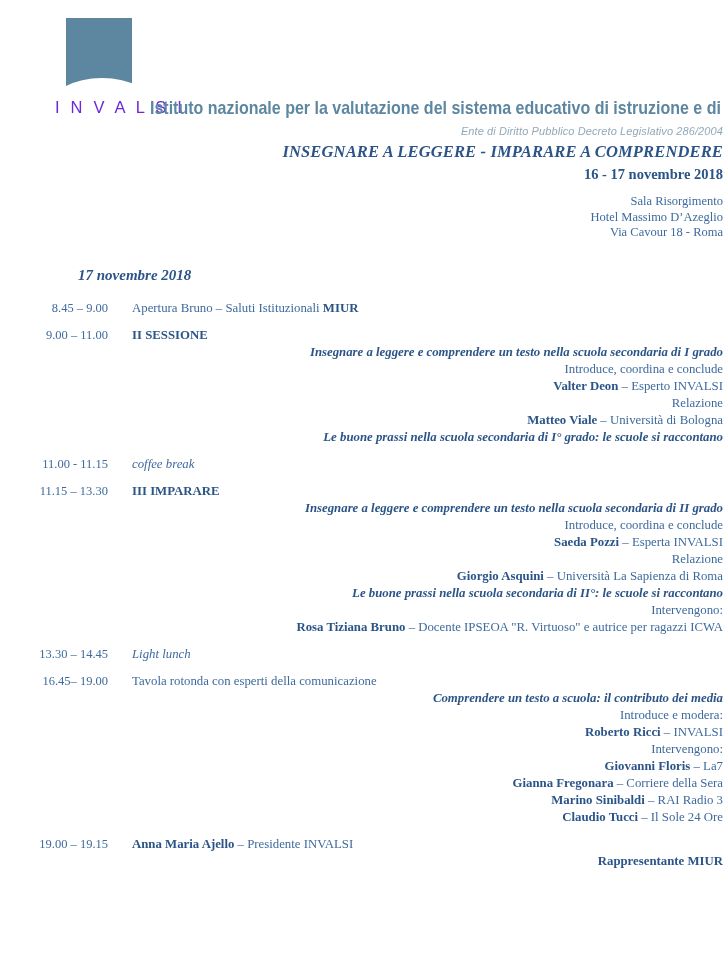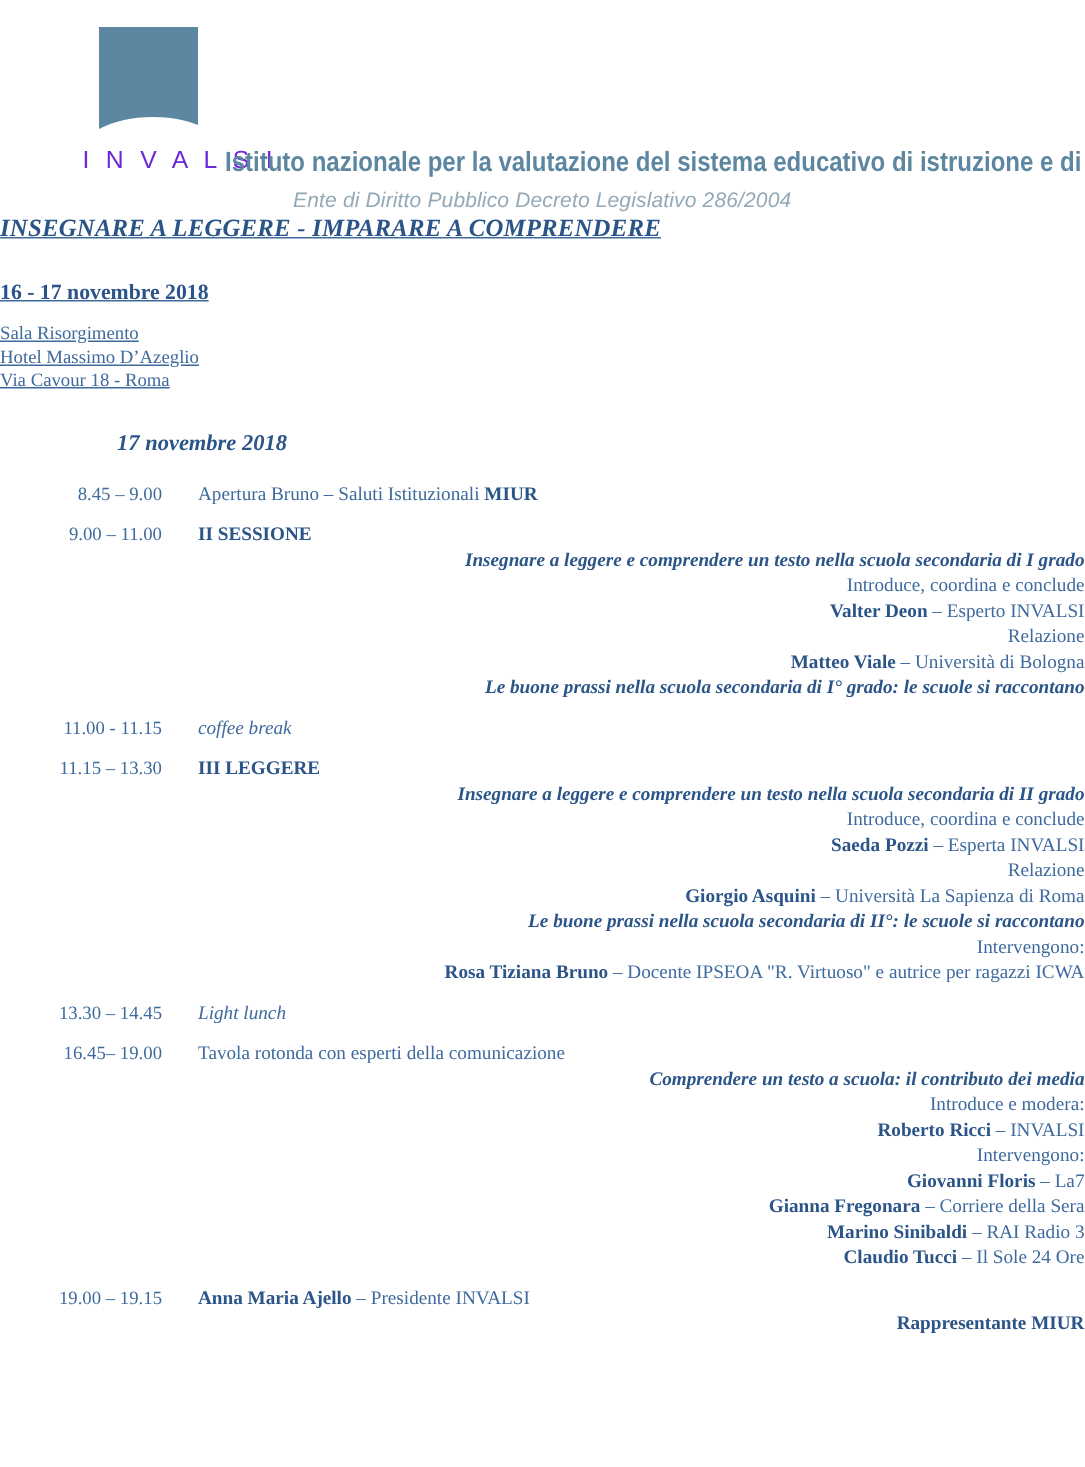--- a/index.html
+++ b/index.html
@@ -66,44 +66,43 @@
     color: #5d87a1;
     white-space: nowrap;
     transform: scaleX(0.865);
     transform-origin: left top;
   }
   .logo-subnote {
     position: absolute;
     left: 0;
     right: 0;
     top: 111px;
-    text-align: center;
+    text-align: right;
     font-family: "Liberation Sans", sans-serif;
     font-style: italic;
-    font-size: 14px;
+    font-size: 11px;
     color: #93a9b8;
     letter-spacing: .1px;
   }
 
   
   .title-block {
     margin-top: 28px;
-    text-align: left;
-    text-decoration: underline;
+    text-align: right;
   }
   .event-title {
     font-family: "Liberation Serif", serif;
     font-weight: bold;
     font-style: italic;
     font-size: 16.5px;
     color: #2b5488;
     letter-spacing: .15px;
   }
   .event-date {
-    margin-top: 25px;
+    margin-top: 4px;
     font-family: "Liberation Serif", serif;
     font-weight: bold;
     font-size: 14.5px;
     color: #2b5488;
   }
   .venue {
     margin-top: 11px;
     font-size: 12.5px;
     line-height: 15.5px;
     color: #3e6a9e;
@@ -201,21 +200,21 @@
       </div>
       <div class="slot">
         <div class="slot-time">11.00 - 11.15</div>
         <div class="slot-body">
           <div class="line"><span class="it">coffee break</span></div>
         </div>
       </div>
       <div class="slot">
         <div class="slot-time">11.15 – 13.30</div>
         <div class="slot-body">
-          <div class="line"><span class="b">III LEGGERE</span></div>
+          <div class="line"><span class="b">III IMPARARE</span></div>
           <div class="line"><span class="bi">Insegnare a leggere e comprendere un testo nella scuola secondaria di II grado</span></div>
           <div class="line gap"><span class="light">Introduce, coordina e conclude</span></div>
           <div class="line"><span class="b">Saeda Pozzi</span><span class="light"> – Esperta INVALSI</span></div>
           <div class="line gap"><span class="light">Relazione</span></div>
           <div class="line"><span class="b">Giorgio Asquini</span><span class="light"> – Università La Sapienza di Roma</span></div>
           <div class="line gap"><span class="bi">Le buone prassi nella scuola secondaria di II°: le scuole si raccontano</span></div>
           <div class="line"><span class="light">Intervengono:</span></div>
           <div class="line"><span class="b">Rosa Tiziana Bruno</span><span class="light"> – Docente IPSEOA "R. Virtuoso" e autrice per ragazzi ICWA</span></div>
         </div>
       </div>

